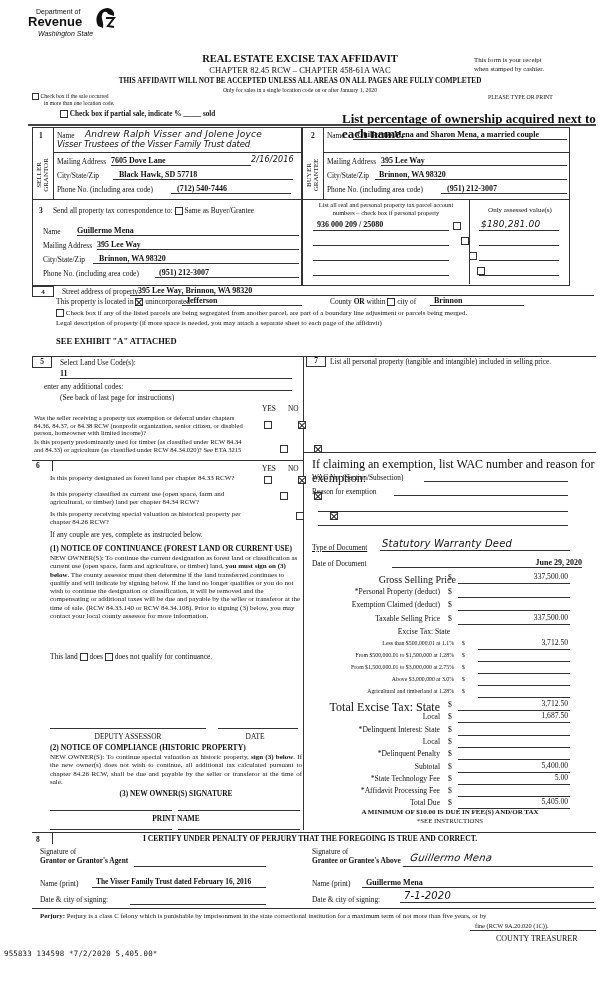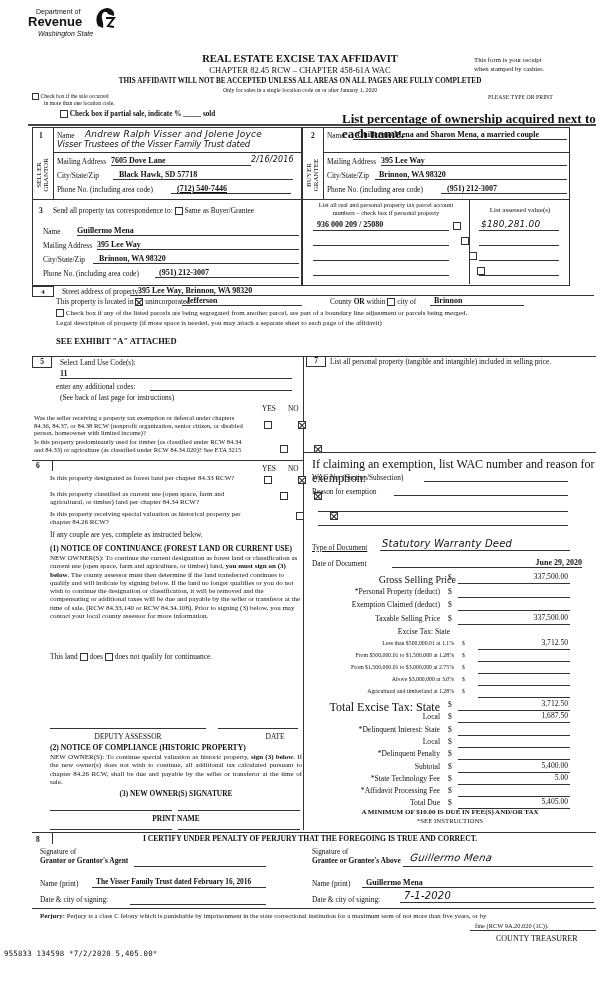--- a/index.html
+++ b/index.html
@@ -69,21 +69,21 @@
   <div class="abs" style="left:24px;top:4px;">Name</div>
   <div class="abs hw" style="left:52px;top:1px;font-size:9px;">Andrew Ralph Visser and Jolene Joyce</div>
   <div class="abs hw" style="left:24px;top:12px;font-size:8.5px;letter-spacing:-0.2px;">Visser Trustees of the Visser Family Trust dated</div>
   <div class="hline" style="left:21px;top:24px;width:248px;"></div>
   <div class="abs" style="left:24px;top:30px;">Mailing Address</div>
   <div class="fill" style="left:78px;top:28px;width:140px;"><span>7605 Dove Lane</span></div>
   <div class="abs hw" style="left:218px;top:27px;font-size:8px;">2/16/2016</div>
   <div class="abs" style="left:24px;top:44px;">City/State/Zip</div>
   <div class="fill" style="left:80px;top:42px;width:180px;padding-left:6px;"><span>Black Hawk, SD 57718</span></div>
   <div class="abs" style="left:24px;top:58px;">Phone No. (including area code)</div>
-  <div class="fill" style="left:138px;top:56px;width:120px;padding-left:6px;text-decoration:underline;"><span>(712) 540-7446</span></div>
+  <div class="fill" style="left:138px;top:56px;width:120px;padding-left:6px;"><span>(712) 540-7446</span></div>
 </div>
 
 <div class="box abs" style="left:302px;top:127px;width:268px;height:73px;">
   <div class="abs num" style="left:8px;top:4px;">2</div>
   <div class="vline" style="left:20px;top:0;height:71px;"></div>
   <div class="rot" style="left:-12px;top:40px;width:44px;">
     <div>BUYER</div>
     <div>GRANTEE</div>
   </div>
   <div class="abs" style="left:24px;top:4px;">Name</div>
@@ -110,21 +110,21 @@
   <div class="fill" style="left:64px;top:40px;width:202px;"><span>395 Lee Way</span></div>
   <div class="abs" style="left:10px;top:56px;">City/State/Zip</div>
   <div class="fill" style="left:60px;top:54px;width:206px;padding-left:6px;"><span>Brinnon, WA 98320</span></div>
   <div class="abs" style="left:10px;top:70px;">Phone No. (including area code)</div>
   <div class="fill" style="left:122px;top:68px;width:144px;padding-left:4px;"><span>(951) 212-3007</span></div>
 </div>
 
 <div class="box abs" style="left:302px;top:200px;width:268px;height:86px;border-top:none;">
   <div class="abs center" style="left:4px;top:1px;width:158px;font-size:6.4px;line-height:1.2;">List all real and personal property tax parcel account numbers – check box if personal property</div>
   <div class="vline" style="left:166px;top:0;height:84px;"></div>
-  <div class="abs center" style="left:168px;top:6px;width:98px;font-size:7px;">List assessed value(s)</div>
+  <div class="abs center" style="left:168px;top:6px;width:98px;font-size:7px;">Only assessed value(s)</div>
   <div id="parcel-rows"><div class="fill" style="left:10px;top:20px;width:136px;height:11px;padding-left:4px;"><span>936 000 209 / 25080</span></div><span class="cb abs" style="left:150px;top:22px;"></span><div class="abs line hw" style="left:176px;top:19px;width:80px;height:12px;font-size:9px;padding-left:2px;"><span>$180,281.00</span></div><div class="fill" style="left:10px;top:35px;width:136px;height:11px;padding-left:4px;"><span></span></div><span class="cb abs" style="left:150px;top:37px;"></span><div class="abs line hw" style="left:176px;top:34px;width:80px;height:12px;font-size:9px;padding-left:2px;"><span></span></div><div class="fill" style="left:10px;top:50px;width:136px;height:11px;padding-left:4px;"><span></span></div><span class="cb abs" style="left:150px;top:52px;"></span><div class="abs line hw" style="left:176px;top:49px;width:80px;height:12px;font-size:9px;padding-left:2px;"><span></span></div><div class="fill" style="left:10px;top:65px;width:136px;height:11px;padding-left:4px;"><span></span></div><span class="cb abs" style="left:150px;top:67px;"></span><div class="abs line hw" style="left:176px;top:64px;width:80px;height:12px;font-size:9px;padding-left:2px;"><span></span></div></div>
 </div>
 
 <div class="abs box center num" style="left:32px;top:286px;width:22px;height:11px;font-size:7px;line-height:10px;">4</div>
 <div class="abs" style="left:62px;top:288px;">Street address of property:</div>
 <div class="fill" style="left:130px;top:286px;width:464px;padding-left:8px;"><span>395 Lee Way, Brinnon, WA  98320</span></div>
 <div class="abs" style="left:56px;top:298px;white-space:nowrap;">
   <span>This property is located in</span>
   <span class="cb x"></span>
   <span>unincorporated</span>
@@ -142,21 +142,21 @@
   <span class="cb"></span>
   <span>Check box if any of the listed parcels are being segregated from another parcel, are part of a boundary line adjustment or parcels being merged.</span>
 </div>
 <div class="abs" style="left:56px;top:319px;font-size:7px;">Legal description of property (if more space is needed, you may attach a separate sheet to each page of the affidavit)</div>
 <div class="abs b" style="left:56px;top:337px;font-size:8.5px;">SEE EXHIBIT "A" ATTACHED</div>
 
 <div class="abs" style="left:32px;top:356px;width:272px;height:104px;border-right:1px solid #333;border-top:1px solid #333;">
   <div class="abs box center num" style="left:0;top:0;width:20px;height:11px;line-height:10px;border-top:none;">5</div>
   <div class="abs" style="left:28px;top:2px;">Select Land Use Code(s):</div>
   <div class="fill" style="left:28px;top:12px;width:232px;"><span>11</span></div>
-  <div class="abs" style="left:24px;top:26px;">enter any additional codes:</div>
+  <div class="abs" style="left:12px;top:26px;">enter any additional codes:</div>
   <div class="fill" style="left:118px;top:24px;width:142px;height:10px;"></div>
   <div class="abs" style="left:28px;top:37px;">(See back of last page for instructions)</div>
   <div class="abs" style="left:230px;top:48px;">YES</div>
   <div class="abs" style="left:256px;top:48px;">NO</div>
   <div id="lu-questions"><div class="abs" style="left:2px;top:57px;width:214px;font-size:6.6px;line-height:1.15;">Was the seller receiving a property tax exemption or deferral under chapters 84.36, 84.37, or 84.38 RCW (nonprofit organization, senior citizen, or disabled person, homeowner with limited income)?</div><span class="cb abs" style="left:232px;top:64px;"></span><span class="cb abs x" style="left:258px;top:64px;"></span><div class="abs" style="left:2px;top:81px;width:214px;font-size:6.6px;line-height:1.15;">Is this property predominantly used for timber (as classified under RCW 84.34 and 84.33) or agriculture (as classified under RCW 84.34.020)? See ETA 3215</div><span class="cb abs" style="left:232px;top:88px;"></span><span class="cb abs x" style="left:258px;top:88px;"></span></div>
 </div>
 
 <div class="abs" style="left:32px;top:460px;width:272px;height:370px;border-right:1px solid #333;border-top:1px solid #333;">
   <div class="abs num" style="left:4px;top:1px;">6</div>
   <div class="vline" style="left:20px;top:0;height:10px;"></div>
@@ -172,21 +172,21 @@
   <div class="abs" style="left:18px;top:192px;white-space:nowrap;">
     <span>This land</span>
     <span class="cb"></span>
     <span>does</span>
     <span class="cb"></span>
     <span>does not qualify for continuance.</span>
   </div>
   <div class="hline" style="left:18px;top:267px;width:156px;"></div>
   <div class="hline" style="left:186px;top:267px;width:80px;"></div>
   <div class="abs center" style="left:18px;top:272px;width:156px;">DEPUTY ASSESSOR</div>
-  <div class="abs center" style="left:203px;top:272px;width:80px;">DATE</div>
+  <div class="abs center" style="left:183px;top:272px;width:80px;">DATE</div>
   <div class="abs b" style="left:18px;top:283px;font-size:7.6px;">(2) NOTICE OF COMPLIANCE (HISTORIC PROPERTY)</div>
   <div class="abs" style="left:18px;top:292px;width:252px;font-size:7px;line-height:1.18;text-align:justify;">
     <span>NEW OWNER(S): To continue special valuation as historic property,</span>
     <span class="b">sign (3) below</span><span>. If the new owner(s) does not wish to continue, all additional tax calculated pursuant to chapter 84.26 RCW, shall be due and payable by the seller or transferor at the time of sale.</span>
   </div>
   <div class="abs center b" style="left:18px;top:329px;width:252px;">(3)  NEW OWNER(S) SIGNATURE</div>
   <div class="hline" style="left:18px;top:349px;width:122px;"></div>
   <div class="hline" style="left:146px;top:349px;width:122px;"></div>
   <div class="abs center b" style="left:18px;top:354px;width:252px;">PRINT NAME</div>
   <div class="hline" style="left:18px;top:368px;width:122px;"></div>

